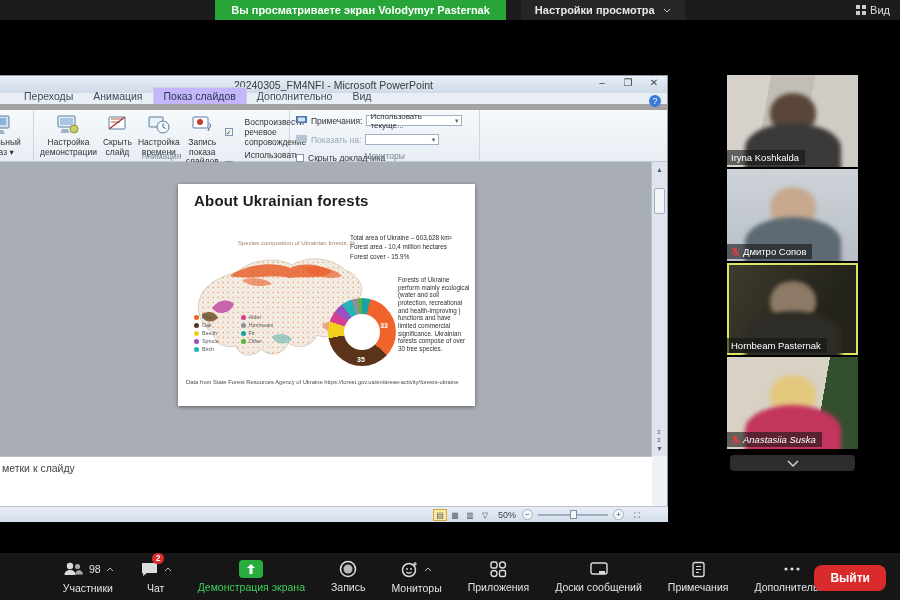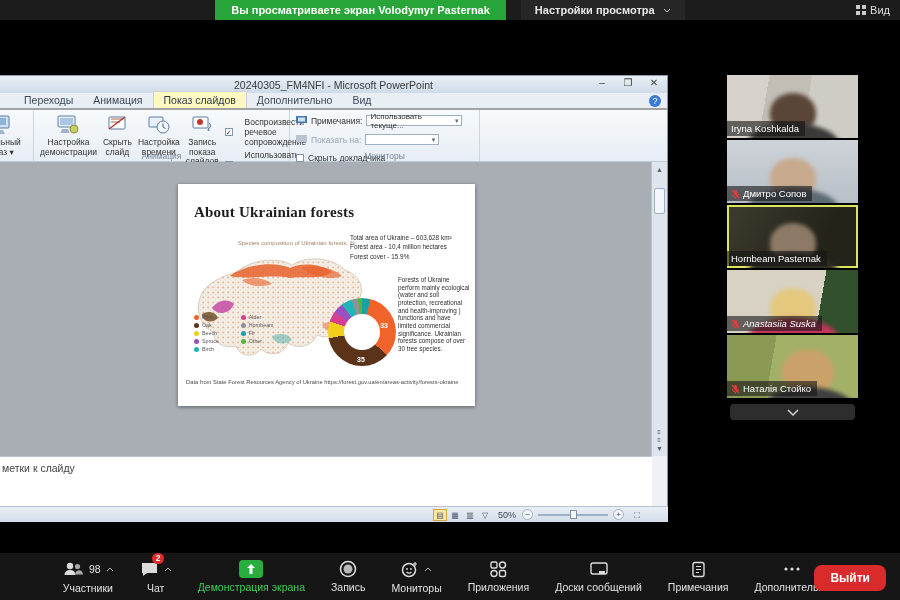--- a/index.html
+++ b/index.html
@@ -19,23 +19,23 @@
 
   
   #ppt { position:absolute; left:0; top:75px; width:668px; height:446px; background:#eef2f7;
     border:1px solid #8b99a9; border-left:none; }
   #ppt-titlebar { position:absolute; left:0; top:0; width:100%; height:17px;
     background:linear-gradient(#e8eff6,#cfdbe8); display:flex; align-items:center; justify-content:center;
     font-size:10.5px; color:#3a3a3a; }
   #win-controls { position:absolute; right:4px; top:1px; display:flex; gap:8px; font-size:10px; color:#444; }
   #win-controls span { width:18px; text-align:center; cursor:pointer; }
   #ppt-tabs { position:absolute; left:0; top:17px; width:100%; height:17px; background:#e9eef5;
-    border-bottom:2px solid #a3a3a3; display:flex; align-items:flex-end; padding-left:14px; }
+    border-bottom:6px solid #a3a3a3; display:flex; align-items:flex-end; padding-left:14px; }
   .tab { font-size:10.5px; color:#3c4a5a; padding:2px 10px 2px; cursor:pointer; }
-  .tab.active { background:#fef9c3; border:1px solid #c8d2de; border-bottom:none; color:#2a3a4a; }
+  .tab.active { background:#c4b5fd; border:1px solid #c8d2de; border-bottom:none; color:#2a3a4a; }
   #ribbon-help { position:absolute; right:6px; top:19px; width:12px; height:12px; border-radius:50%;
     background:#3a7ad9; color:#fff; font-size:9px; text-align:center; line-height:12px; }
   #ribbon { position:absolute; left:0; top:34px; width:100%; height:52px;
     background:linear-gradient(#f7fafc,#e7edf4); border-bottom:1px solid #c0cbd8; display:flex; }
   .rgroup { position:relative; height:100%; border-right:1px solid #ccd5e0; display:flex;
     align-items:flex-start; padding:3px 6px 12px; gap:6px; }
   .glabel { position:absolute; bottom:0; left:0; width:100%; text-align:center; font-size:8.5px; color:#7a8694; }
   .rbtn { display:flex; flex-direction:column; align-items:center; width:58px; font-size:8.5px;
     color:#333; text-align:center; line-height:1.12; cursor:pointer; padding-top:1px; }
   .rbtn .ricon { width:24px; height:22px; margin-bottom:2px; }
@@ -57,22 +57,22 @@
   .sarrow { position:absolute; left:2px; width:11px; height:11px; font-size:7px; color:#55606e;
     text-align:center; line-height:11px; }
   #sthumb { position:absolute; left:2px; top:26px; width:11px; height:26px; background:#f3f6f9;
     border:1px solid #9fb0c4; border-radius:2px; }
   #snav { position:absolute; right:0; top:352px; width:16px; font-size:6px; color:#445; text-align:center;
     line-height:1.4; }
 
   
   #slide { position:absolute; left:178px; top:108px; width:297px; height:222px; background:#fff;
     box-shadow:0 1px 4px rgba(0,0,0,.45); }
-  #slide-title { position:absolute; left:16px; top:20px; font-size:15px; font-weight:bold; color:#1d1d1d;
-    letter-spacing:.2px;font-family:Liberation Serif, serif; }
+  #slide-title { position:absolute; left:16px; top:8px; font-size:15px; font-weight:bold; color:#1d1d1d;
+    letter-spacing:.2px; }
   #slide-sub { position:absolute; left:60px; top:56px; font-size:6px; color:#a3826a; }
   #facts { position:absolute; left:172px; top:49px; width:122px; font-size:6.4px; color:#2e2e2e; line-height:1.45; }
   #para { position:absolute; left:220px; top:92px; width:72px; font-size:6.3px; color:#2e2e2e; line-height:1.22; }
   #src { position:absolute; left:8px; top:195px; width:280px; font-size:5.8px; color:#4a4a4a; line-height:1.3; }
   #mapbox { position:absolute; left:4px; top:62px; width:190px; height:122px; }
   #legend { position:absolute; left:16px; top:130px; display:flex; gap:22px; }
   .lcol { display:flex; flex-direction:column; gap:2px; }
   .litem { display:flex; align-items:center; gap:3px; font-size:5.3px; color:#555; }
   .ldot { width:5px; height:5px; border-radius:50%; flex:0 0 auto; }
   #donut { position:absolute; left:150px; top:114px; width:68px; height:68px; border-radius:50%; }
@@ -92,21 +92,21 @@
   .vb.on { background:#fbe6a2; border-color:#d2a93f; }
   #zoomslider { display:flex; align-items:center; gap:5px; }
   #ztrack { width:70px; height:2px; background:#9fb0c4; position:relative; }
   #zknob { position:absolute; left:32px; top:-4px; width:7px; height:9px; background:#f3f6f9;
     border:1px solid #7e90a6; }
   .zbtn { width:11px; height:11px; border:1px solid #9fb0c4; border-radius:50%; background:#f3f6f9;
     font-size:8px; line-height:9px; text-align:center; color:#445; }
 
   
   #strip { position:absolute; left:727px; top:75px; width:131px; }
-  .tile { position:relative; width:131px; height:63px; margin-bottom:2px; overflow:hidden; background:#555; }
+  .tile { position:relative; width:131px; height:92px; margin-bottom:2px; overflow:hidden; background:#555; }
   .tile.speaking { outline:2px solid #dde460; outline-offset:-2px; }
   .head { position:absolute; left:50%; top:18px; width:46px; height:40px; border-radius:50% 50% 45% 45%;
     transform:translateX(-50%); filter:blur(2px); }
   .torso { position:absolute; left:50%; top:48px; width:96px; height:50px; border-radius:50% 50% 0 0;
     transform:translateX(-50%); filter:blur(2px); }
   .nameplate { position:absolute; left:0; bottom:2px; background:rgba(20,20,20,.6); color:#fff;
     font-size:9.5px; padding:2px 6px 2px 4px; display:flex; align-items:center; gap:3px; max-width:128px;
     white-space:nowrap; }
   .t1 { background:linear-gradient(100deg,#d6d2cb 0 30%,#c3beb5 30% 60%,#cfccc6 60%); }
   .t1 .head{background:#5a4638;} .t1 .torso{background:#3c3a38;}
@@ -420,32 +420,20 @@
         <div class="torso"></div>
       <div class="nameplate">
         <svg class="mic-off" width="9" height="10" viewBox="0 0 9 10">
             <rect x="3" y="1" width="3" height="5" rx="1.5" fill="#e43d3d"></rect>
             <path d="M1.5 5a3 3 0 006 0M4.5 8v1.5" stroke="#e43d3d" fill="none"></path>
             <path d="M1 1l7 8" stroke="#e43d3d" stroke-width="1.2"></path>
           </svg>
         <span>Anastasiia Suska</span>
       </div>
     </div>
-    <div class="tile t6">
-      <div class="head"></div>
-        <div class="torso"></div>
-      <div class="nameplate">
-        <svg class="mic-off" width="9" height="10" viewBox="0 0 9 10">
-            <rect x="3" y="1" width="3" height="5" rx="1.5" fill="#e43d3d"></rect>
-            <path d="M1.5 5a3 3 0 006 0M4.5 8v1.5" stroke="#e43d3d" fill="none"></path>
-            <path d="M1 1l7 8" stroke="#e43d3d" stroke-width="1.2"></path>
-          </svg>
-        <span>Наталія Стойко</span>
-      </div>
-    </div>
     <div id="strip-collapse">
       <svg width="12" height="7" viewBox="0 0 12 7">
           <path d="M1 1l5 5 5-5" stroke="#cfcfcf" stroke-width="1.5" fill="none"></path>
         </svg>
     </div>
   </div>
 
   <div id="toolbar">
     <div class="titem">
       <div class="ticonrow">

